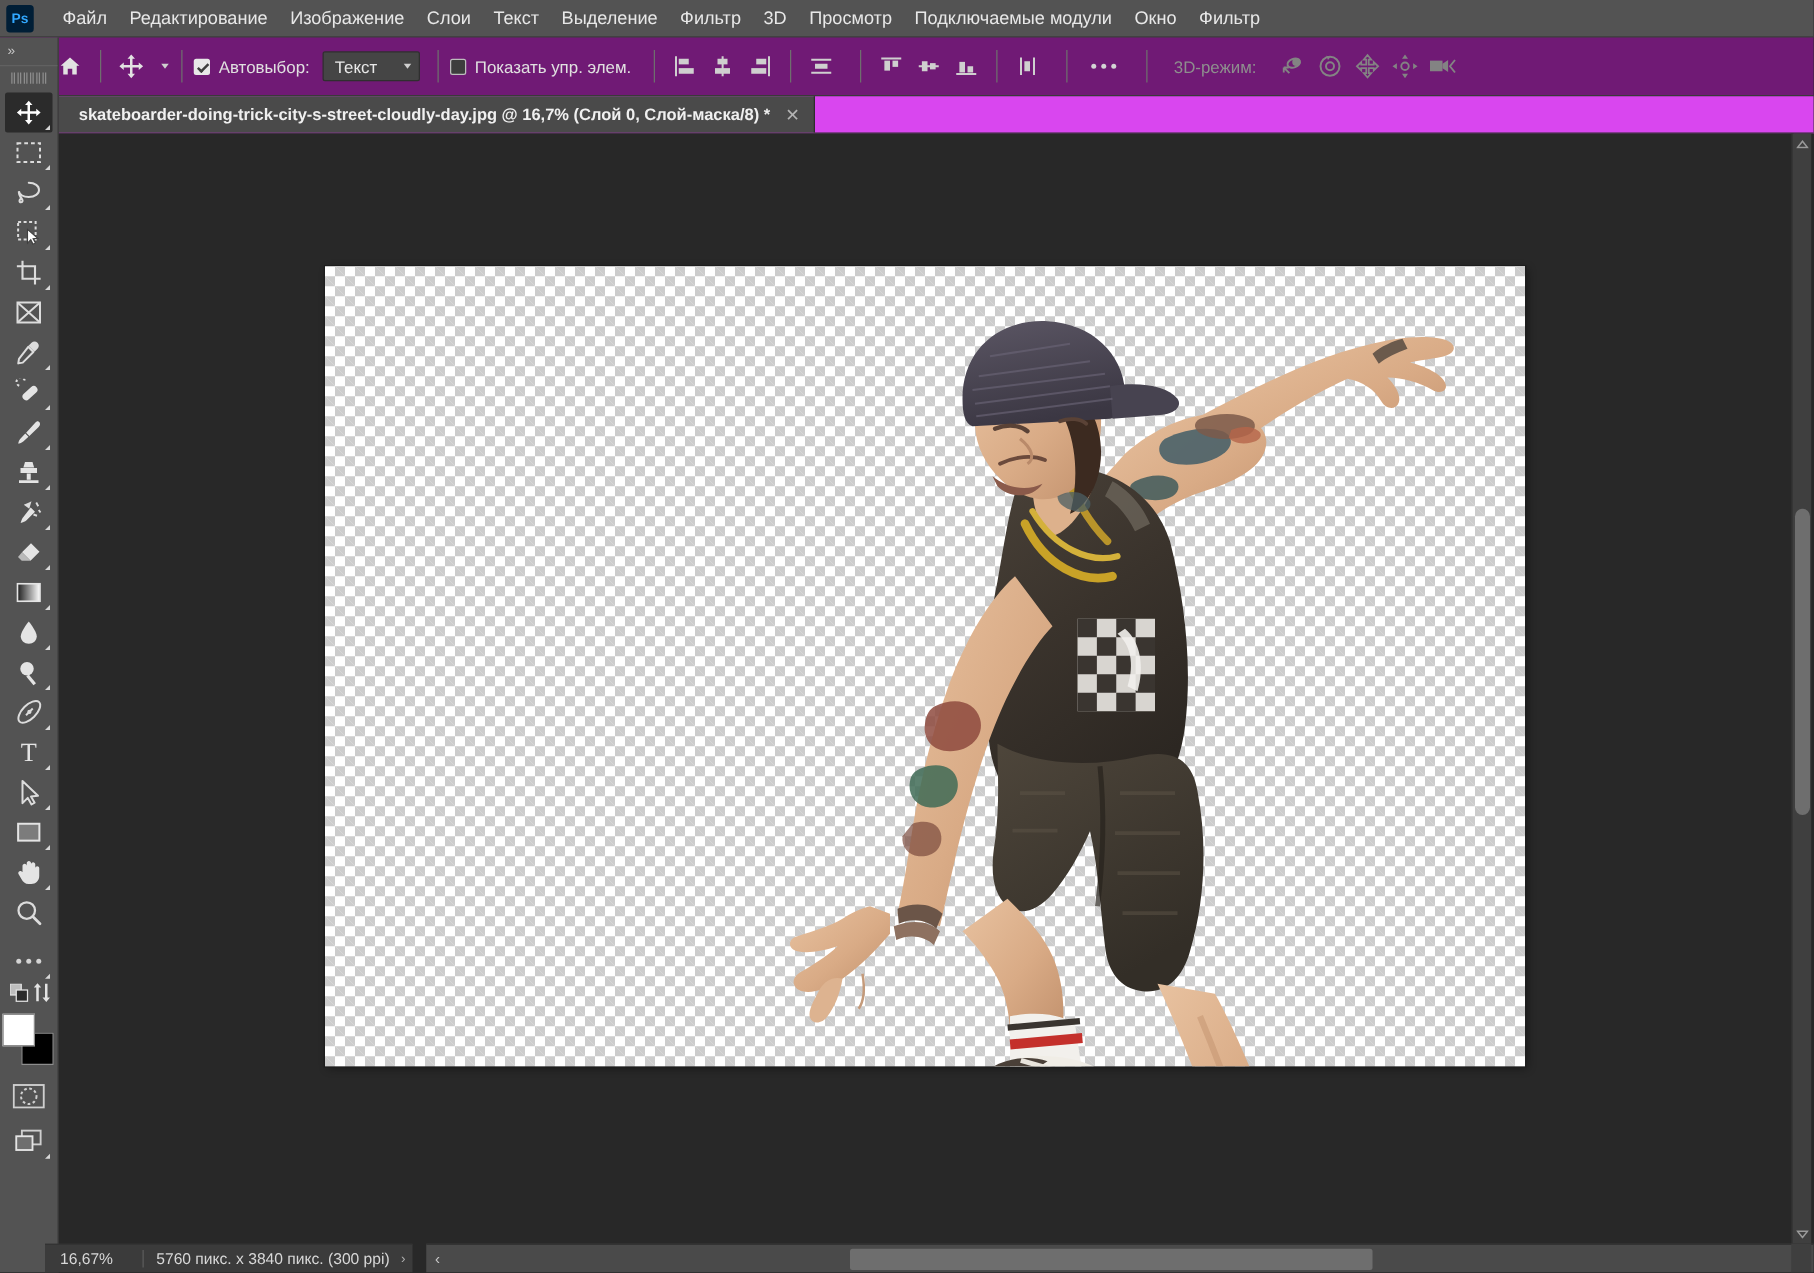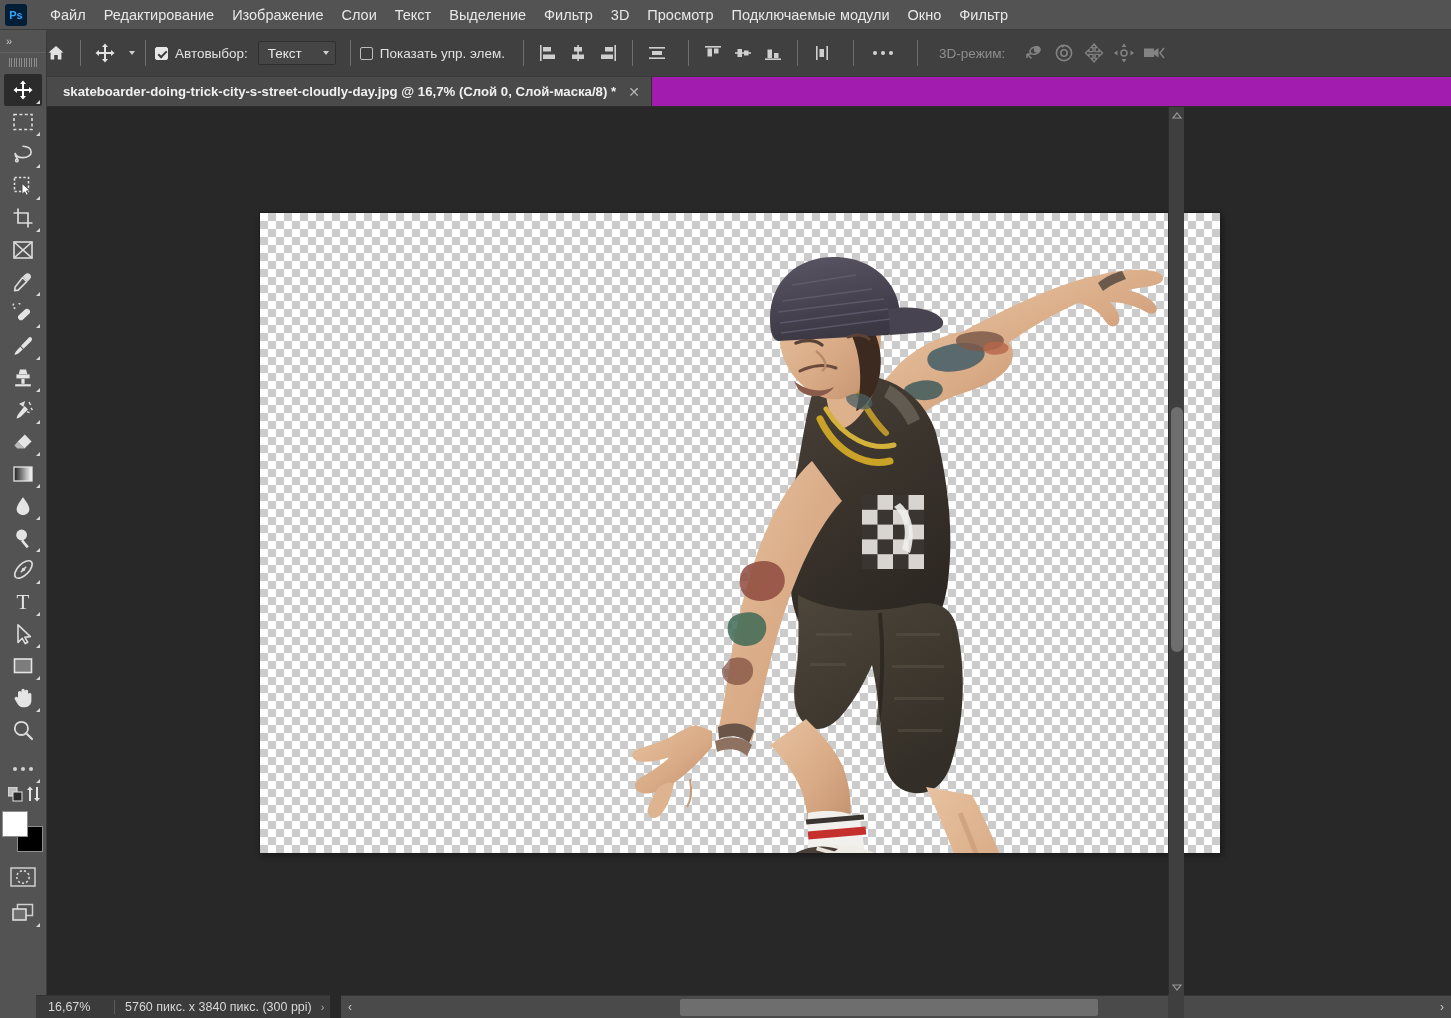--- a/index.html
+++ b/index.html
@@ -3,21 +3,21 @@
 <meta charset="utf-8">
 <style>
   * { box-sizing: border-box; margin: 0; padding: 0; }
   html, body {
     width: 1451px; height: 1018px;
     overflow: hidden;
     background: #282828;
     font-family: "Liberation Sans", sans-serif;
     -webkit-font-smoothing: antialiased;
   }
-  #app { position: relative; width: 1184px; height: 1018px; }
+  #app { position: relative; width: 1449px; height: 1018px; }
 
   
   .menubar {
     position: absolute; top: 0; left: 0; width: 1451px; height: 30px;
     background: #535353;
     display: flex; align-items: center;
     border-bottom: 1px solid #3c3c3c;
   }
   .ps-logo {
     width: 22px; height: 22px; margin-left: 5px; margin-right: 14px;
@@ -28,21 +28,21 @@
     flex: none;
   }
   .menu-item {
     color: #e8e8e8; font-size: 14.5px; padding: 4px 9px;
     white-space: nowrap; cursor: default; border-radius: 2px;
   }
 
   
   .optionsbar {
     position: absolute; top: 30px; left: 0; width: 1451px; height: 47px;
-    background: #404040;
+    background: #701a75;
     display: flex; align-items: center;
     border-bottom: 1px solid #3a3a3a;
   }
   .grip {
     width: 11px; height: 30px; margin-left: 3px; margin-right: 4px;
     display: flex; flex-direction: column; justify-content: center; gap: 2px;
     flex: none;
   }
   .grip i { display: block; height: 1px; background: #777; margin: 0 3px; }
   .opt-sep { width: 1px; height: 26px; background: #6e6e6e; margin: 0 9px; flex: none; }
@@ -72,21 +72,21 @@
   .select-box span { color: #e8e8e8; font-size: 13.5px; }
   .caret { width: 0; height: 0; border-left: 4px solid transparent;
            border-right: 4px solid transparent; border-top: 5px solid #cfcfcf; margin-left: 8px; }
   .caret.sm { border-left-width: 3.5px; border-right-width: 3.5px; border-top-width: 4.5px; }
   .dots3 { display: flex; gap: 4px; }
   .dots3 i { width: 4px; height: 4px; border-radius: 50%; background: #d4d4d4; display: block; }
 
   
   .tabstrip {
     position: absolute; top: 77px; left: 47px; width: 1404px; height: 30px;
-    background: #a21caf; display: flex; align-items: stretch;
+    background: #d946ef; display: flex; align-items: stretch;
     border-bottom: 1px solid #2d2d2d;
   }
   .doctab {
     background: #4a4a4a; display: flex; align-items: center;
     padding: 0 9px 0 16px; gap: 10px; border-right: 1px solid #2d2d2d; cursor: default;
   }
   .doctab .title {
     color: #f0f0f0; font-size: 13.2px; font-weight: bold; white-space: nowrap;
   }
   .tab-close { color: #b4b4b4; font-size: 14px; line-height: 1; cursor: pointer; padding: 0 2px; }

